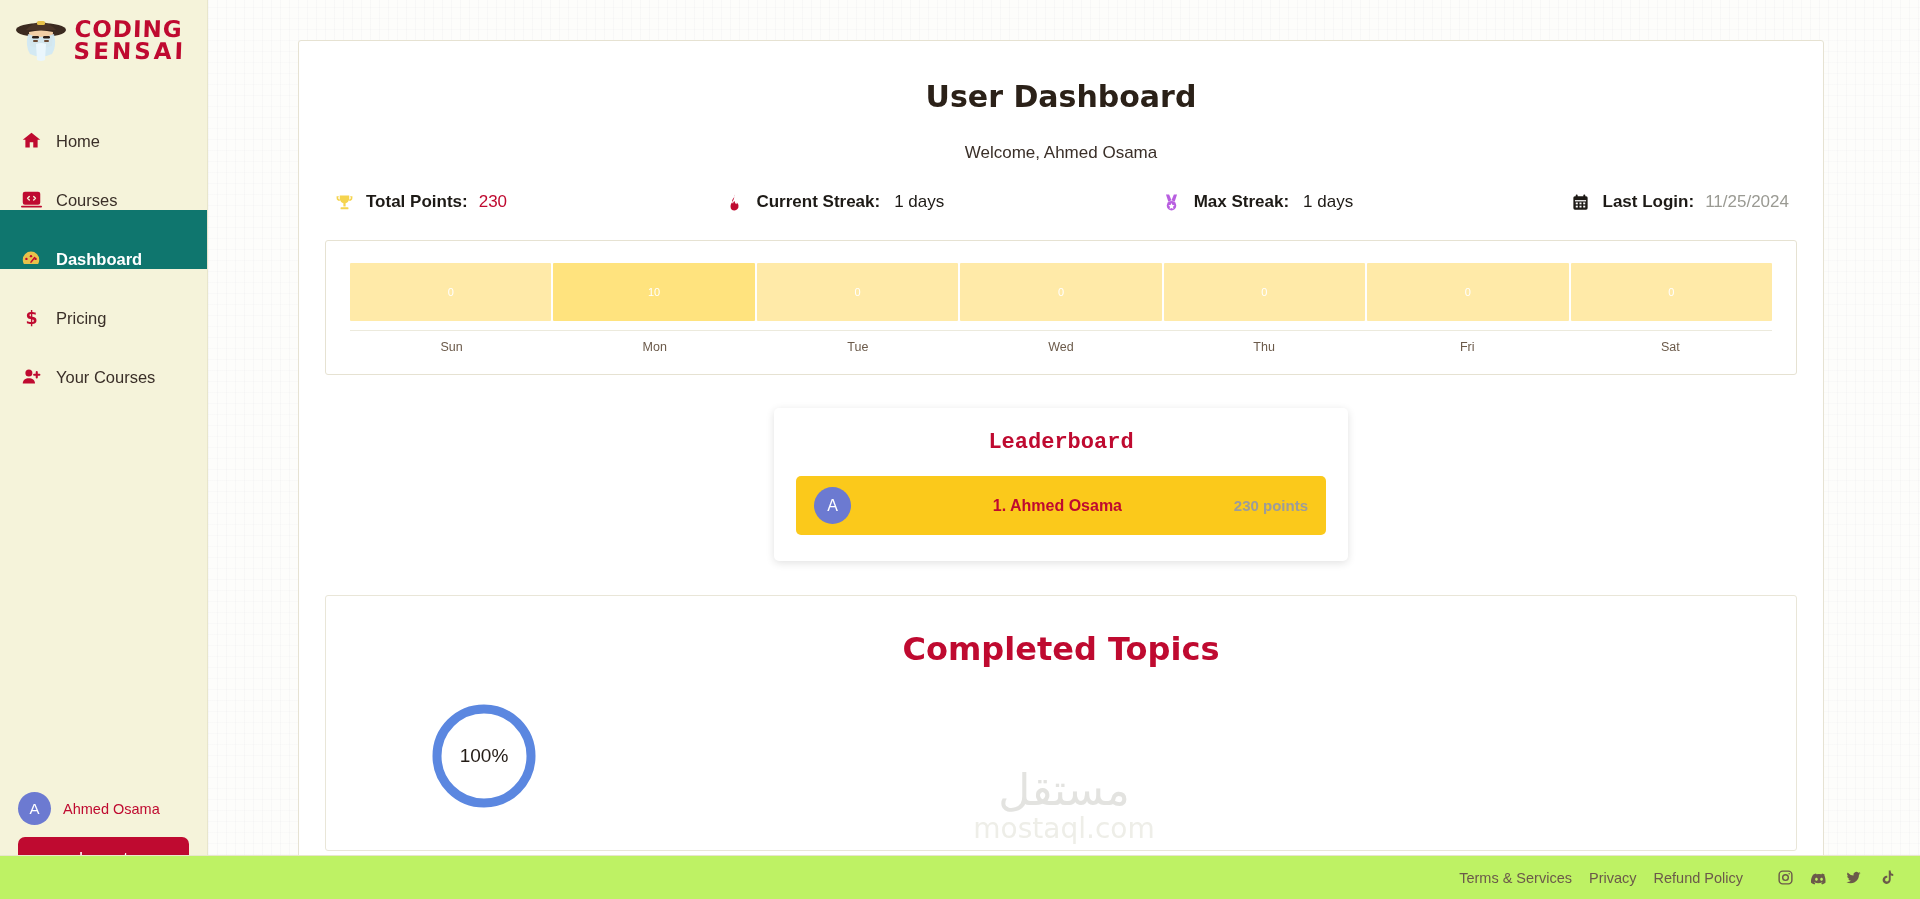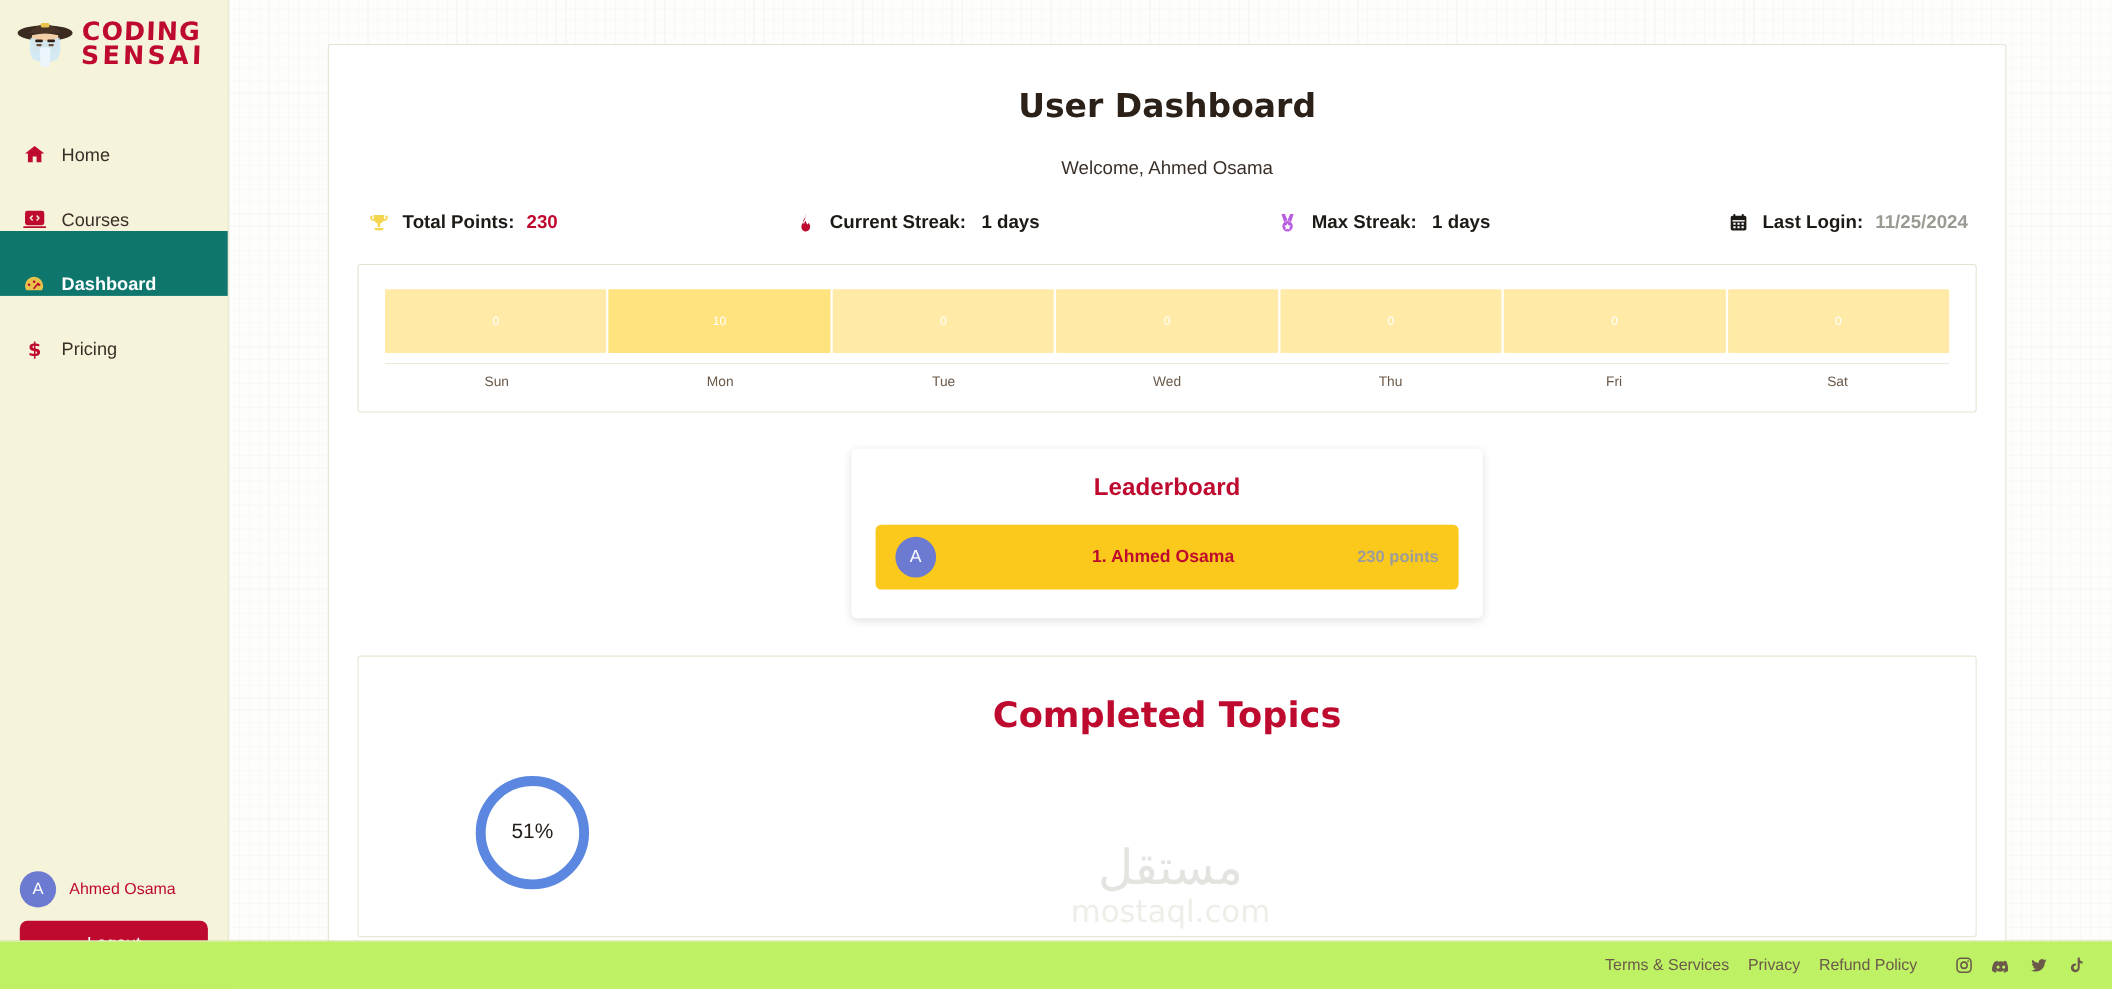--- a/index.html
+++ b/index.html
@@ -195,21 +195,21 @@
     font-weight: 700;
   }
   .stat .sico {
     width: 22px;
     height: 22px;
     display: flex;
     align-items: center;
     justify-content: center;
     flex: 0 0 22px;
   }
-  .stat .sval { font-weight: 700; }
+  .stat .sval { font-weight: 400; }
   .stat .sval.red { color: #bf0a30; }
   .stat .sval.dark { color: #1d1a16; margin-left: 3px; }
   .stat .sval.muted { color: #9a9a93; }
 
   
   .chart-card {
     margin-top: 27px;
     border: 1px solid #e6e2d2;
     border-radius: 3px;
     padding: 22px 24px 20px 24px;
@@ -256,21 +256,21 @@
     background: #ffffff;
     border-radius: 5px;
     box-shadow: 0 2px 9px rgba(0,0,0,0.12);
     padding: 22px 22px 26px 22px;
   }
   .leaderboard-title {
     text-align: center;
     color: #bf0a30;
     font-size: 22px;
     font-weight: 700;
-    font-family: Liberation Sans, sans-serif;
+    font-family: Liberation Mono, monospace;
   }
   .lb-row {
     margin-top: 21px;
     background: #fbc91b;
     border-radius: 5px;
     height: 59px;
     display: flex;
     align-items: center;
     padding: 0 18px;
   }
@@ -466,20 +466,30 @@
 
       <a class="nav-item">
         <span class="ico">
           <svg viewBox="0 0 24 24" width="21" height="21" fill="currentColor">
               <text x="12" y="19" font-size="20" font-family="DejaVu Sans, sans-serif" font-weight="700" text-anchor="middle">$</text>
             </svg>
         </span>
         <span>Pricing</span>
       </a>
 
+      <a class="nav-item">
+        <span class="ico">
+          <svg viewBox="0 0 24 24" width="21" height="21" fill="currentColor">
+            <circle cx="9" cy="8" r="4"></circle>
+            <path d="M2 20c0-3.9 3.1-6 7-6s7 2.1 7 6z"></path>
+            <path d="M18 7v6M15 10h6" stroke="currentColor" stroke-width="2.4" stroke-linecap="round"></path>
+          </svg>
+        </span>
+        <span>Your Courses</span>
+      </a>
 
     </nav>
 
     <div class="sidebar-spacer"></div>
 
     <div class="sidebar-footer">
       <div class="user-row">
         <div class="avatar">A</div>
         <div class="user-name">Ahmed Osama</div>
       </div>
@@ -601,21 +611,21 @@
       </div>
 
       <div class="topics-card">
         <div class="topics-title">Completed Topics</div>
         <div class="progress-wrap">
           <div class="ring">
             <svg viewBox="0 0 108 108" width="108" height="108">
               <circle cx="54" cy="54" r="47" fill="none" stroke="#ffffff" stroke-width="9"></circle>
               <circle id="ring-progress" cx="54" cy="54" r="47" fill="none" stroke="#5b87e0" stroke-width="9" stroke-linecap="butt" transform="rotate(-90 54 54)" stroke-dasharray="295.3097094374406" stroke-dashoffset="0"></circle>
             </svg>
-            <div class="ring-label">51%</div>
+            <div class="ring-label">100%</div>
           </div>
         </div>
       </div>
 
     </section>
 
     <div class="watermark">
       <div class="wm-ar">مستقل</div>
       <div class="wm-en">mostaql.com</div>
     </div>

